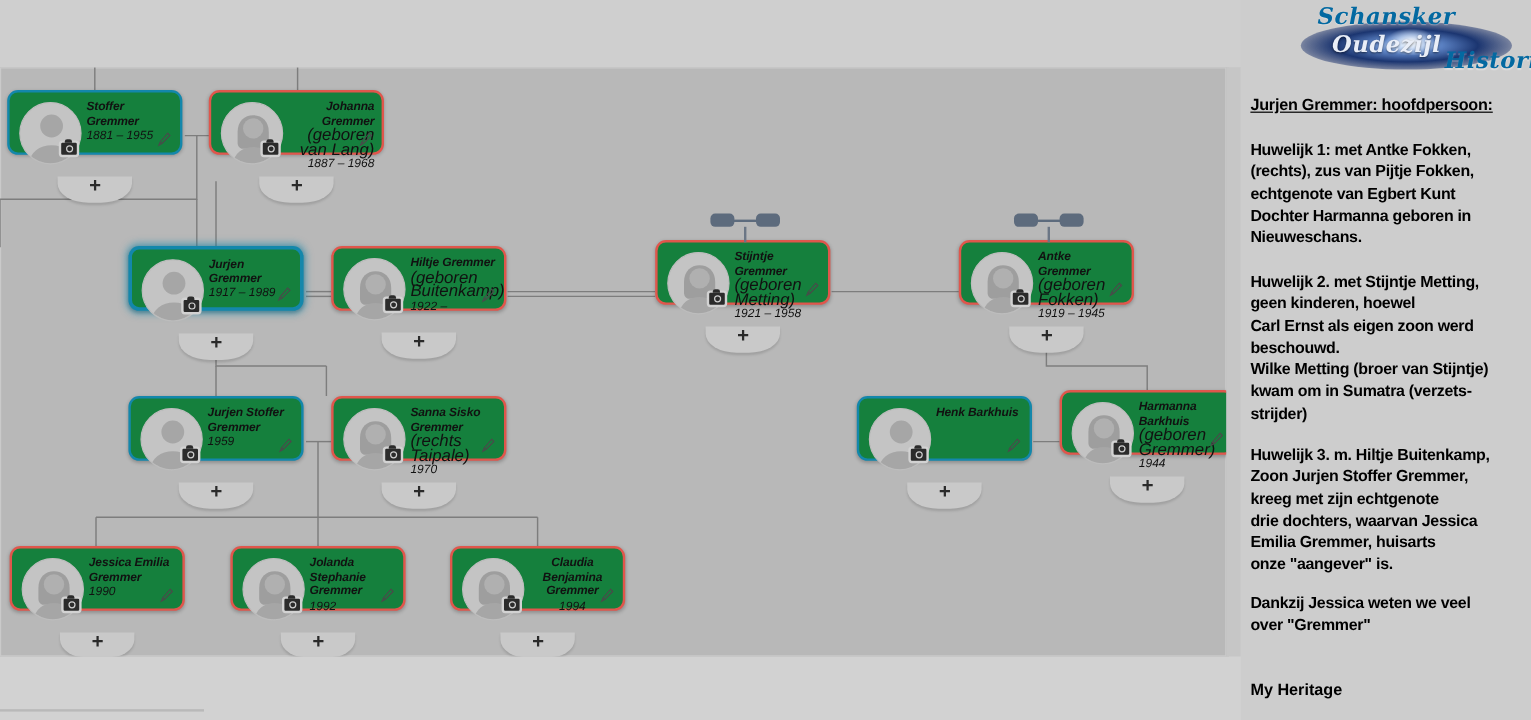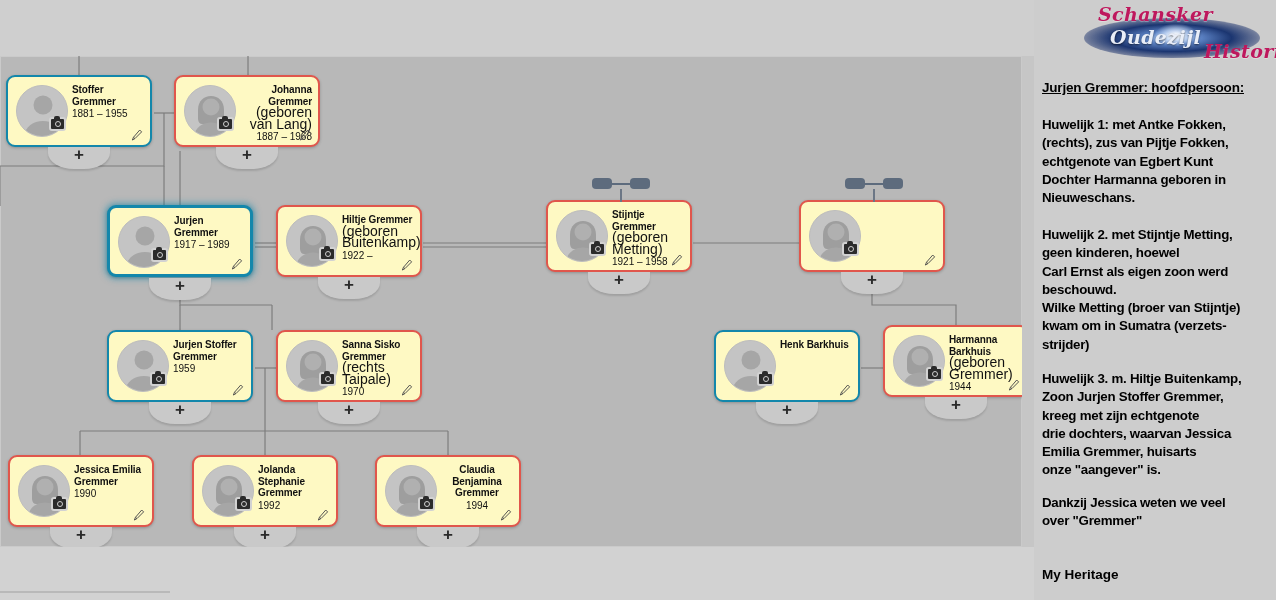--- a/index.html
+++ b/index.html
@@ -33,25 +33,26 @@
     box-shadow: inset 0 0 0 1px rgba(255,255,255,.25);
     pointer-events:none;
   }
 
   
   .lines { position:absolute; left:0; top:0; width:1024px; height:491px; }
 
   
   .card {
     position:absolute;
-    width:146px; height:72px;
-    background:#fef9c3;
+    width:146px; height:54px;
+    background:#15803d;
     border-radius:9px;
     border:2px solid #e0564c;
     box-shadow:0 1px 3px rgba(0,0,0,.22);
+    font-style:italic;
   }
   .card.male { border-color:#1387ab; }
   .card.female { border-color:#e0564c; }
   .card.focus { border-width:3px; box-shadow:0 0 6px 2px rgba(19,135,171,.55),0 1px 3px rgba(0,0,0,.25); }
   .card .avatar {
     position:absolute; left:8px; top:8px; width:52px; height:52px;
     border-radius:50%;
     background:#c2c2c2;
     border:1px solid #bdbdbd;
     overflow:hidden;
@@ -103,21 +104,21 @@
     position:absolute; left:24px; top:18px; width:176px; height:40px;
     border-radius:50%;
     background:radial-gradient(ellipse at 50% 50%, #cfe4ff 0%, #5f86c8 22%, #1b3570 48%, rgba(30,52,110,.55) 68%, rgba(205,205,205,0) 86%);
     filter:blur(.4px);
   }
   .logo-spark{
     position:absolute; left:96px; top:24px; width:40px; height:22px;
     background:radial-gradient(ellipse at 50% 50%, #ffffff 0%, rgba(220,235,255,.6) 40%, rgba(255,255,255,0) 75%);
   }
   .logo-text {
-    position:absolute; color:#be185d;
+    position:absolute; color:#0369a1;
     font-family:"DejaVu Serif", serif;
     font-style:italic; font-weight:bold;
     text-shadow:0 1px 1px rgba(255,255,255,.35);
   }
   .logo-1 { left:38px; top:3px;  font-size:19px; letter-spacing:.4px; }
   .logo-2 { left:50px; top:26px; font-size:19px; letter-spacing:.4px; color:#e9eef8; text-shadow:0 1px 2px rgba(0,0,0,.55); }
   .logo-3 { left:144px; top:40px; font-size:19px; letter-spacing:.4px; }
 
   .side-heading {
     position:absolute; left:8px; top:80px; width:232px;
@@ -323,20 +324,25 @@
             <svg viewBox="0 0 52 52" xmlns="http://www.w3.org/2000/svg">
               <circle cx="26" cy="26" r="26" fill="#c4c4c4"></circle>
               <path d="M13 24c0-9 5.8-14 13-14s13 5 13 14v9c0 3-2 5-4 5h-18c-2 0-4-2-4-5z" fill="#9e9e9e"></path>
               <circle cx="26" cy="21" r="8.5" fill="#b0b0b0"></circle>
               <path d="M9 52c0-9.5 8-15.5 17-15.5S43 42.5 43 52z" fill="#a6a6a6"></path>
             </svg>
           </div>
           <div class="cam">
             <span class="bump"></span>
             <span class="lens"></span>
+          </div>
+          <div class="info">
+            <div class="nm">Antke Gremmer</div>
+            <div class="born">(geboren Fokken)</div>
+            <div class="yrs">1919 – 1945</div>
           </div>
           <span class="pencil"><svg viewBox="0 0 14 15" xmlns="http://www.w3.org/2000/svg">
               <path d="M10.2 1.2 12.4 3.4 4.6 11.2 1.6 12.9 2.9 9.7z" fill="none" stroke="#4a4a4a" stroke-width="1.1"></path>
               <path d="M2.9 9.7 4.6 11.2" stroke="#4a4a4a" stroke-width="1.1"></path>
             </svg></span>
           <div class="plus-tab">+</div>
         </div>
         <div class="card male" style="left: 107px; top: 274px;">
           <div class="avatar">
             <svg viewBox="0 0 52 52" xmlns="http://www.w3.org/2000/svg">

